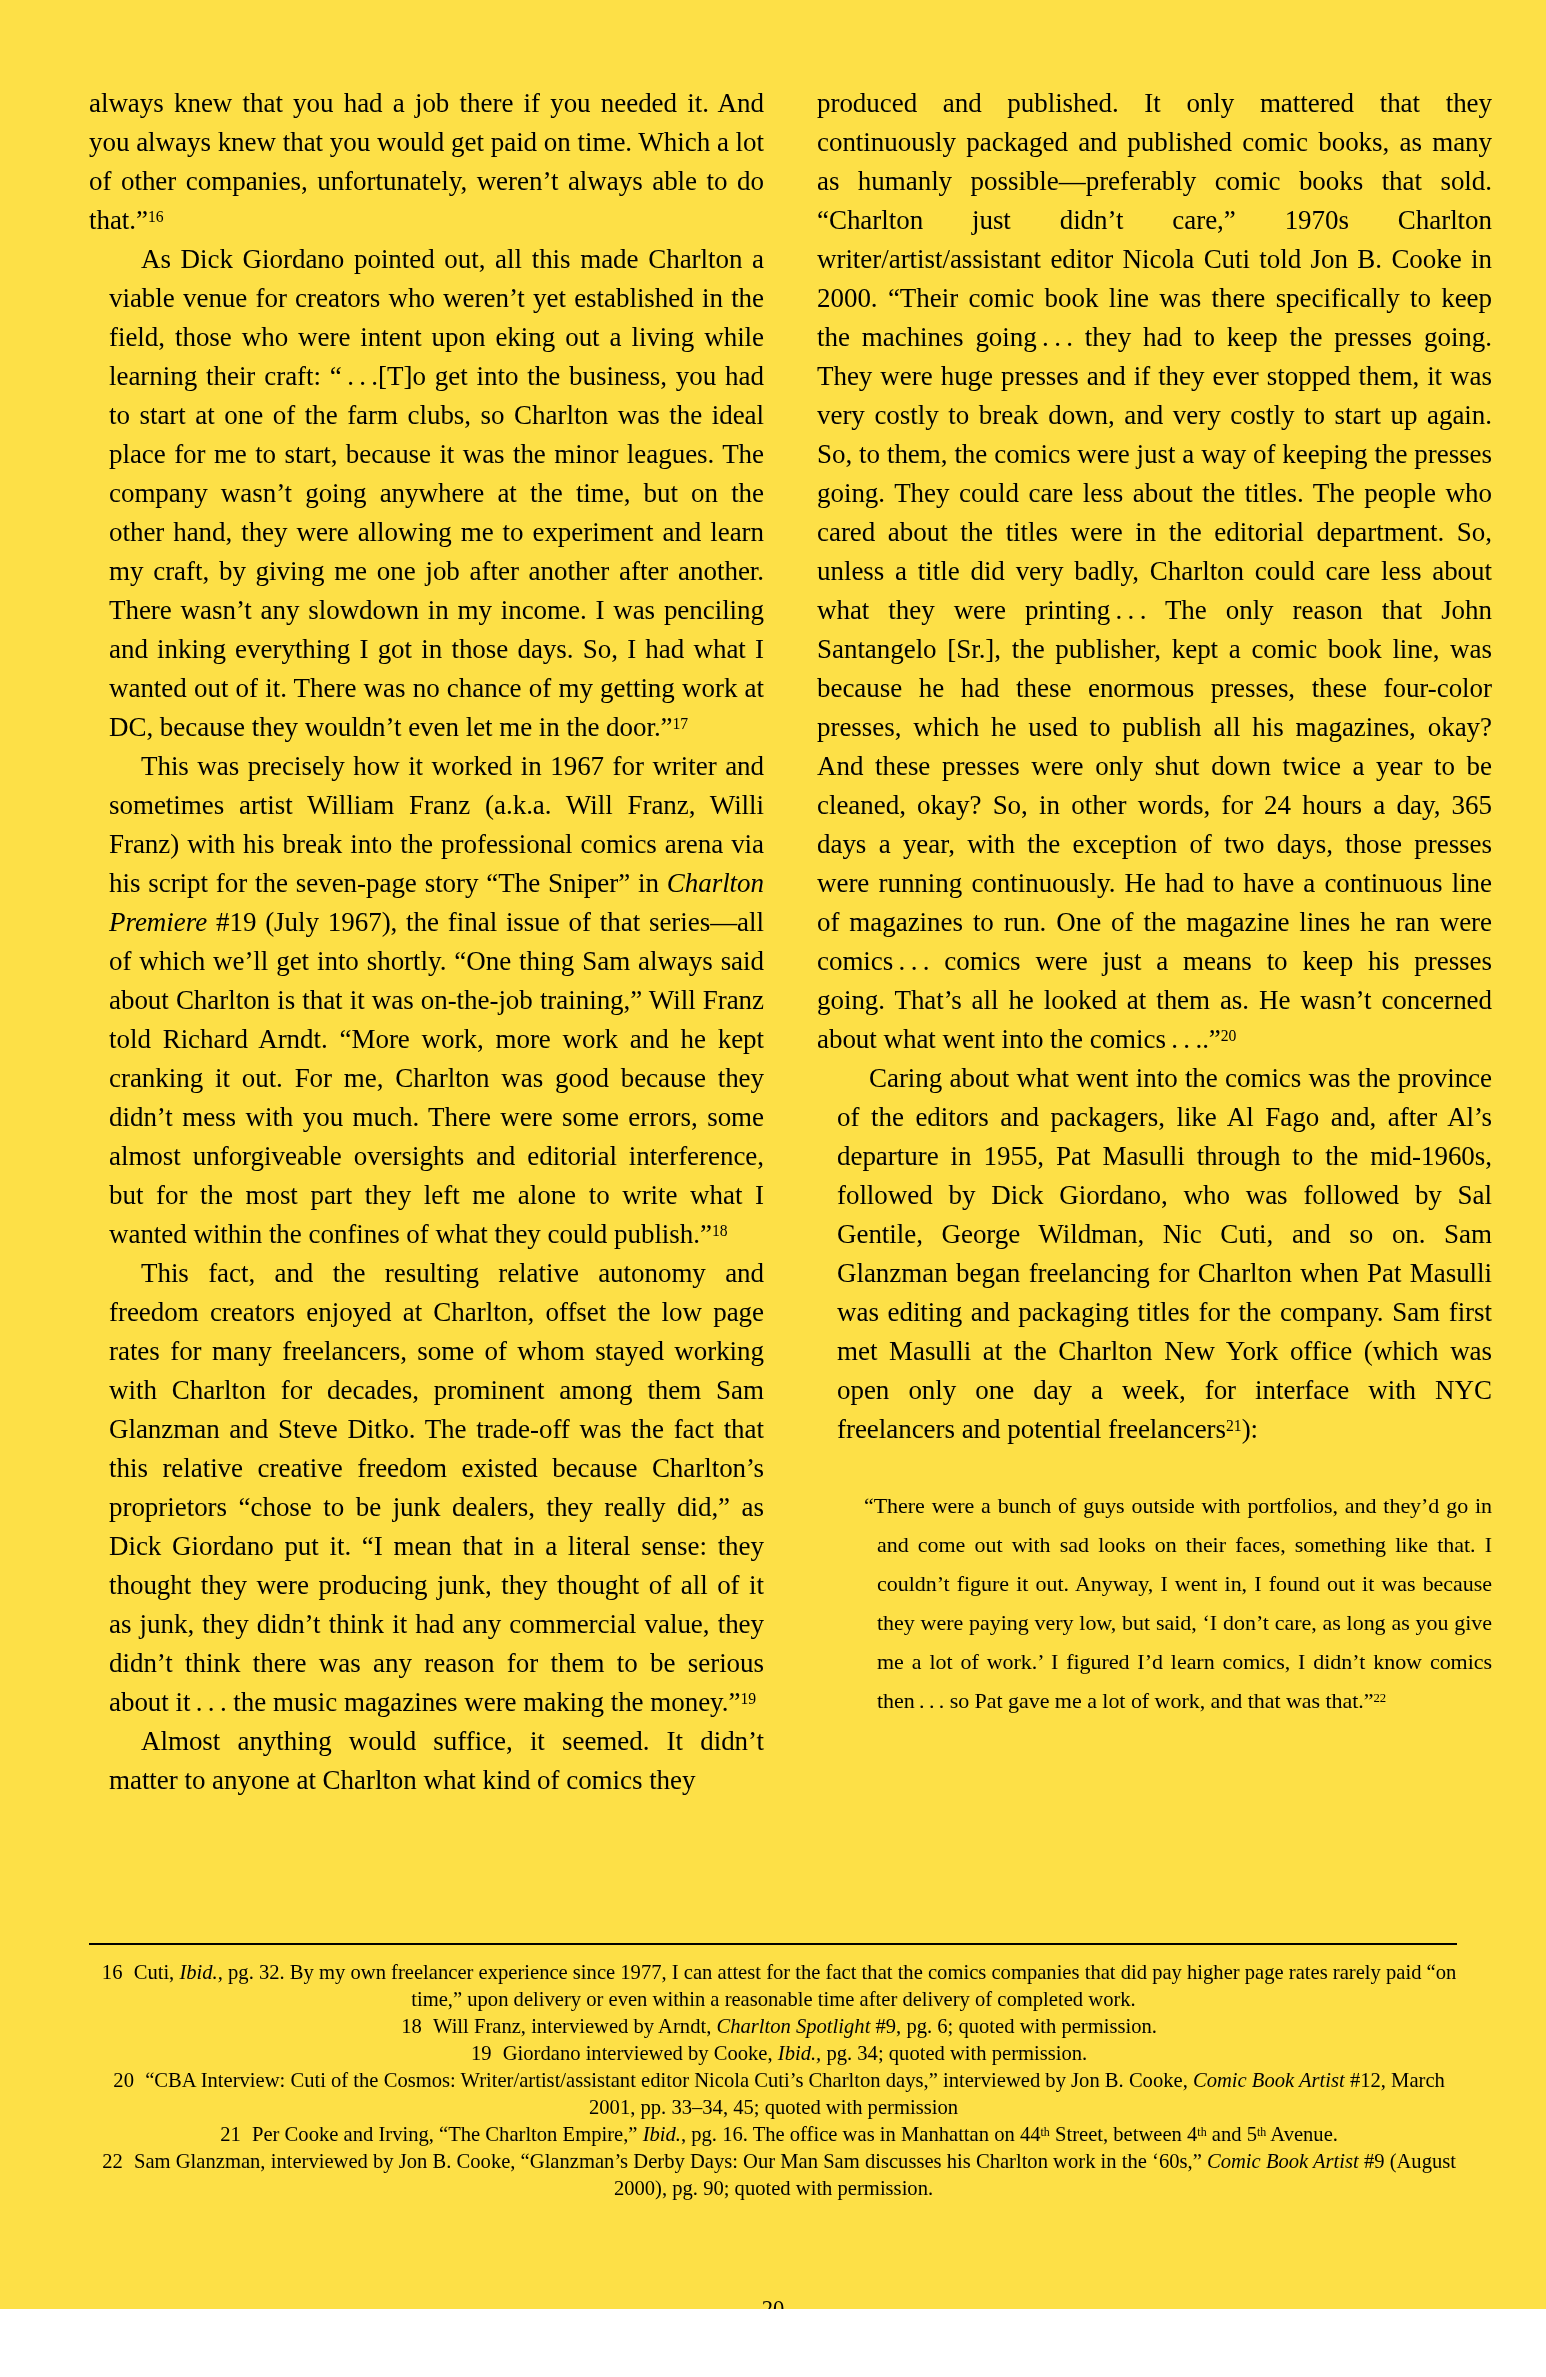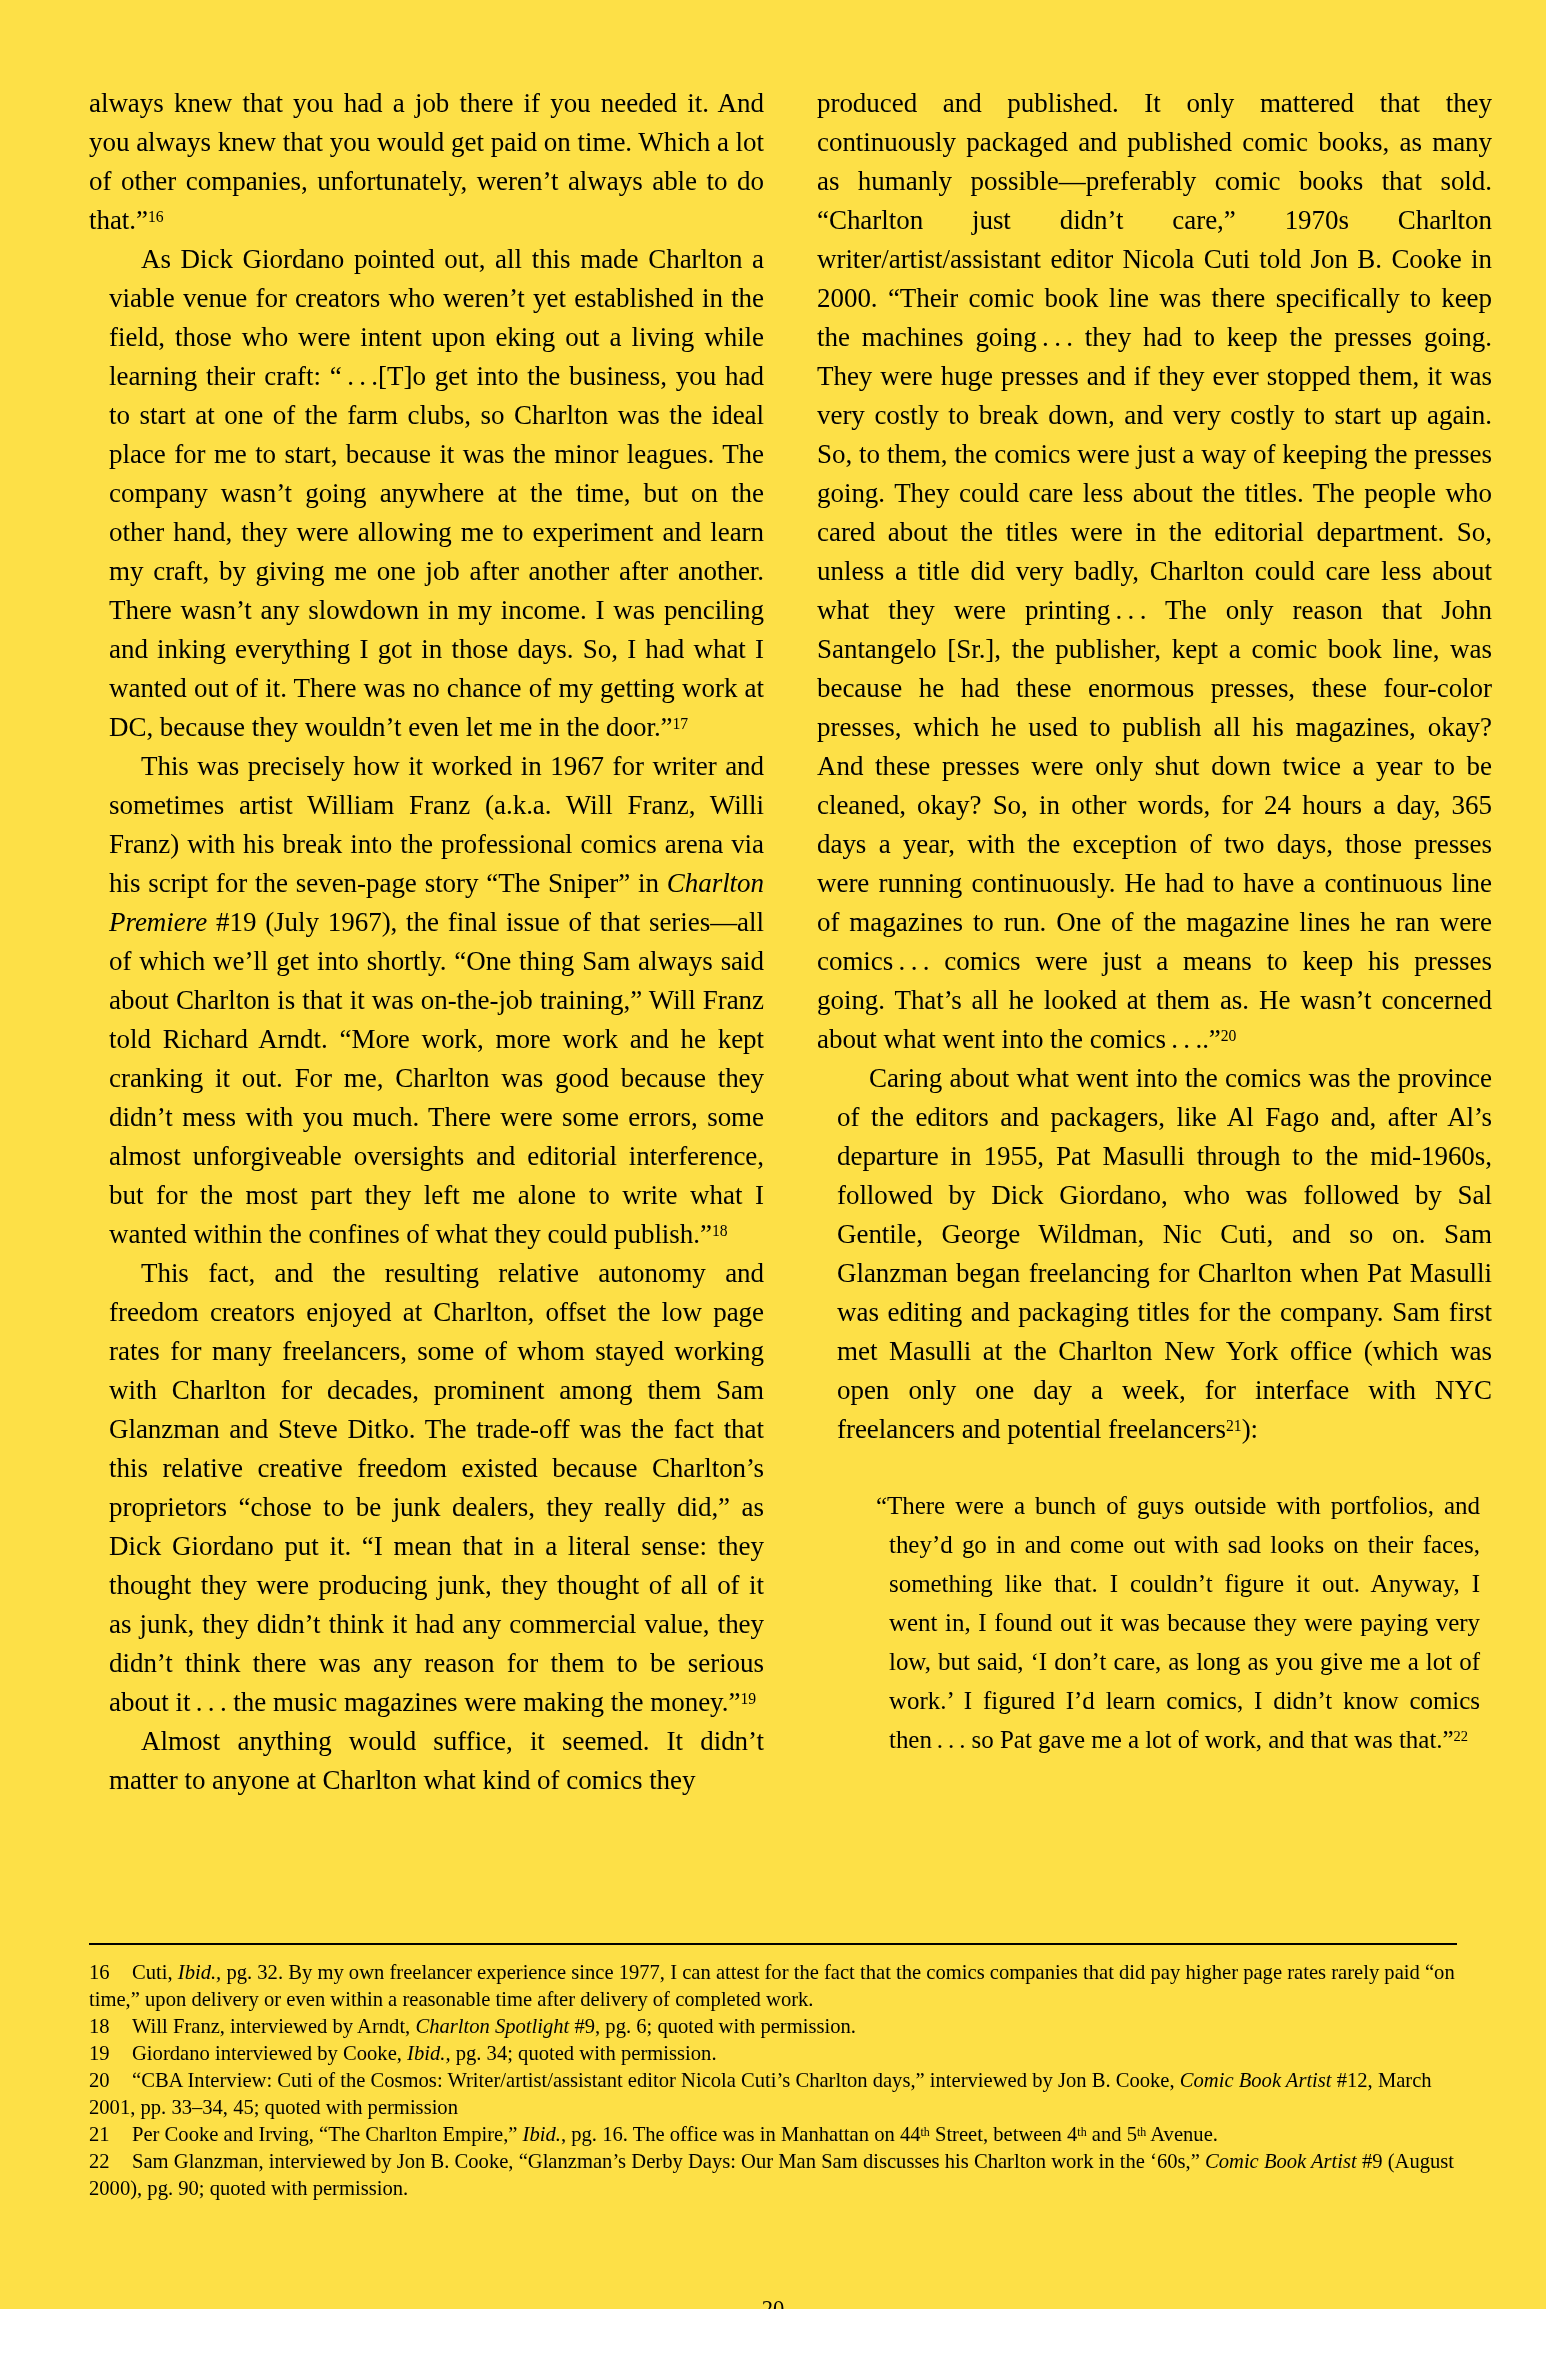--- a/index.html
+++ b/index.html
@@ -47,22 +47,22 @@
     text-indent: 0;
   }
   .blockquote {
     margin: 37px 0 0 47px;
     font-size: 25px;
     line-height: 39px;
     text-align: justify;
     text-indent: 0;
   }
   .blockquote p {
-    margin: 12px;
-    font-size: 25px;
+    margin: 0;
+    font-size: 22px;
     line-height: 39px;
     text-align: justify;
     text-indent: -13px;
     padding-left: 13px;
   }
   sup {
     font-size: 0.58em;
     vertical-align: 0.46em;
     line-height: 0;
   }
@@ -76,21 +76,21 @@
     height: 0;
     border-top: 2.4px solid #000;
   }
   .notes {
     position: absolute;
     left: 89px;
     top: 1959px;
     width: 1369px;
     font-size: 20.6px;
     line-height: 27px;
-    text-align: left;
+    text-align: center;
   }
   .note {
     margin: 0;
     text-indent: 0;
     white-space: normal;
   }
   .note .num {
     display: inline-block;
     width: 43px;
   }

